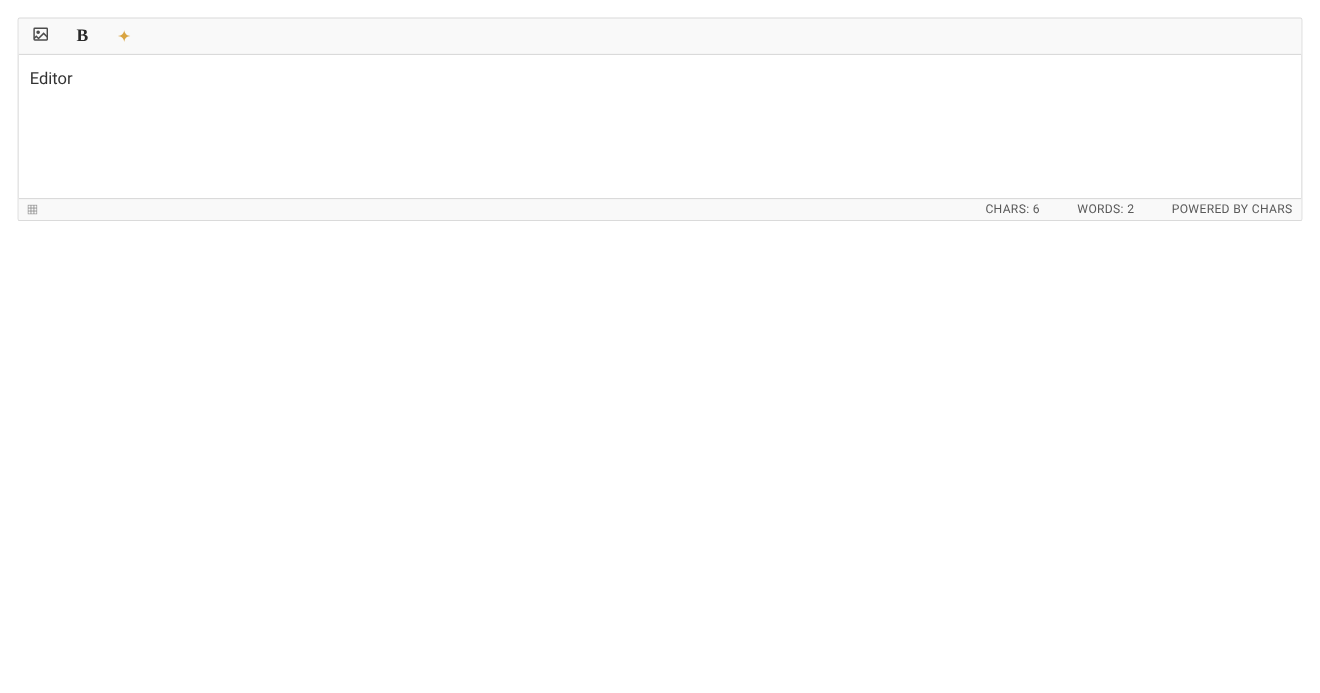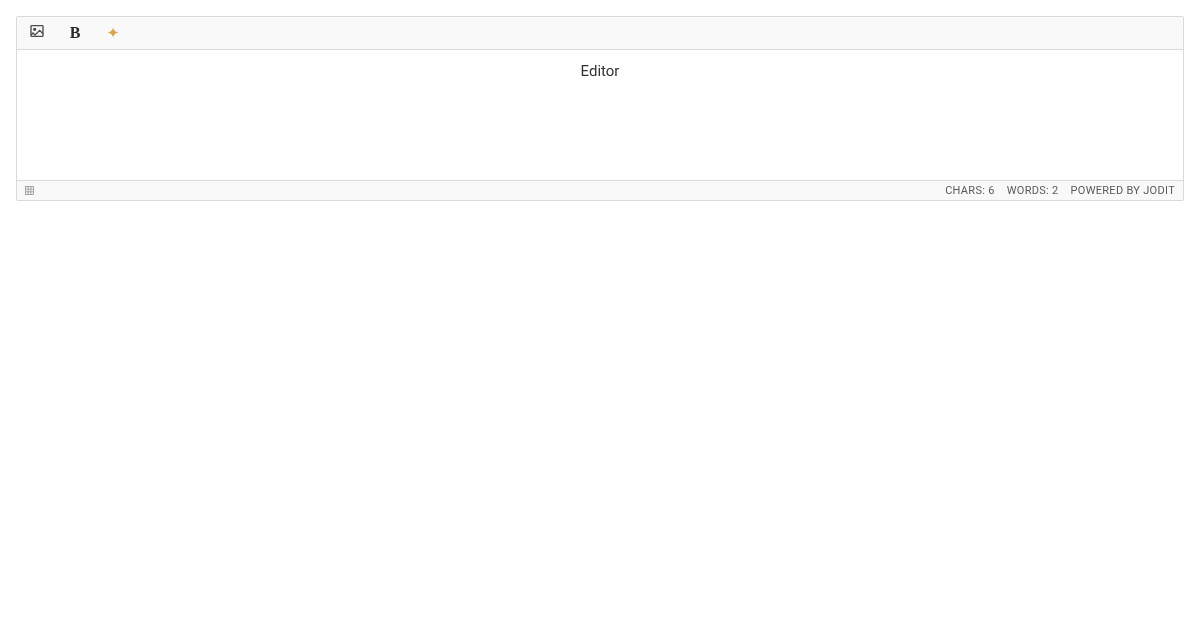--- a/index.html
+++ b/index.html
@@ -45,21 +45,20 @@
     }
     .sparkle-btn {
       color: #d9a441;
       font-size: 15px;
     }
     .editor-area {
       padding: 12px 10px;
       min-height: 130px;
       font-size: 15px;
       color: #333;
-      text-align: center;
     }
     .statusbar {
       background: #f9f9f9;
       border-top: 1px solid #dadada;
       padding: 3px 8px;
       display: flex;
       align-items: center;
       font-size: 11px;
       color: #5a5a5a;
       letter-spacing: 0.3px;
@@ -78,20 +77,21 @@
       height: 9px;
       display: block;
     }
     .statusbar-right {
       margin-left: auto;
       display: flex;
       gap: 12px;
     }
     .status-item {
       white-space: nowrap;
+      margin-left: 22px;
     }
   </style>
 </head>
 <body>
 
 <div class="editor-container">
   <div class="toolbar">
     <div class="toolbar-btn">
       <span>
         <svg viewBox="0 0 24 24" fill="none" stroke="#4c4c4c" stroke-width="2">
@@ -119,16 +119,16 @@
           <line x1="0.5" y1="3.5" x2="9.5" y2="3.5" stroke="#888" stroke-width="0.8"></line>
           <line x1="0.5" y1="6.5" x2="9.5" y2="6.5" stroke="#888" stroke-width="0.8"></line>
           <line x1="3.5" y1="0.5" x2="3.5" y2="9.5" stroke="#888" stroke-width="0.8"></line>
           <line x1="6.5" y1="0.5" x2="6.5" y2="9.5" stroke="#888" stroke-width="0.8"></line>
         </svg>
       </span>
     </div>
     <div class="statusbar-right">
       <span class="status-item">CHARS: 6</span>
       <span class="status-item">WORDS: 2</span>
-      <span class="status-item">POWERED BY JODIT</span>
+      <span class="status-item">POWERED BY CHARS</span>
     </div>
   </div>
 </div>
 
 </body></html>

